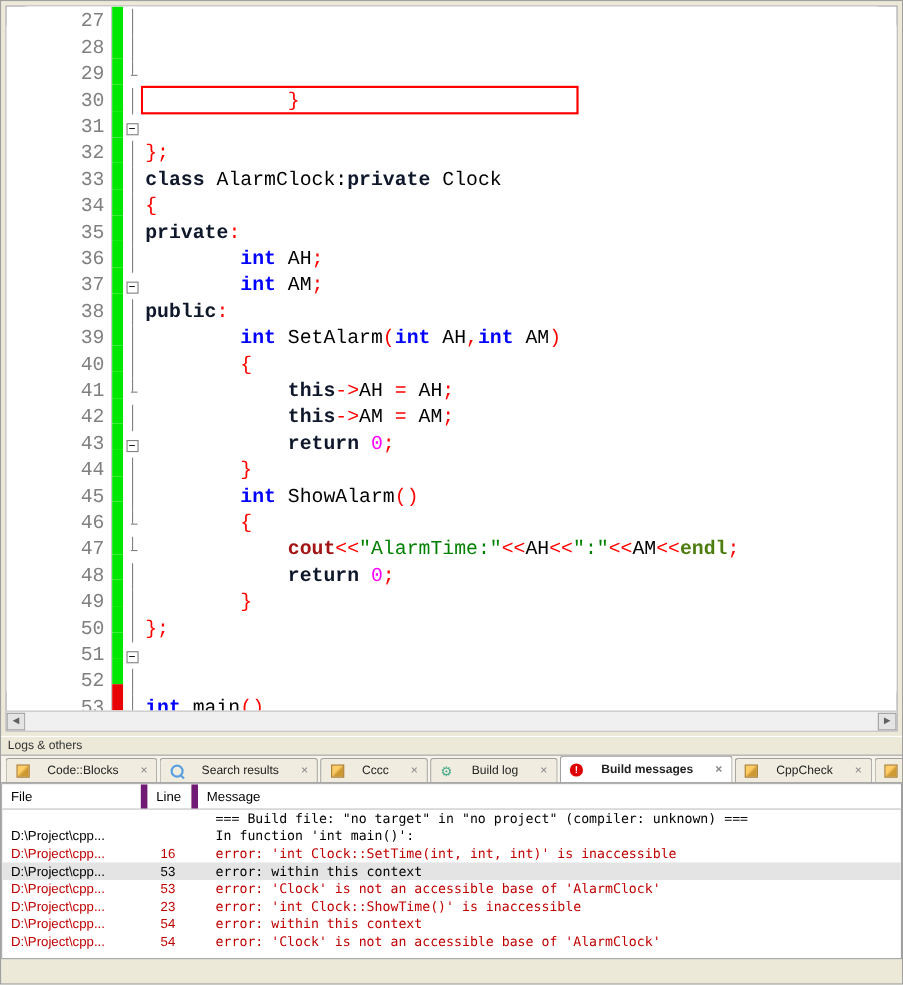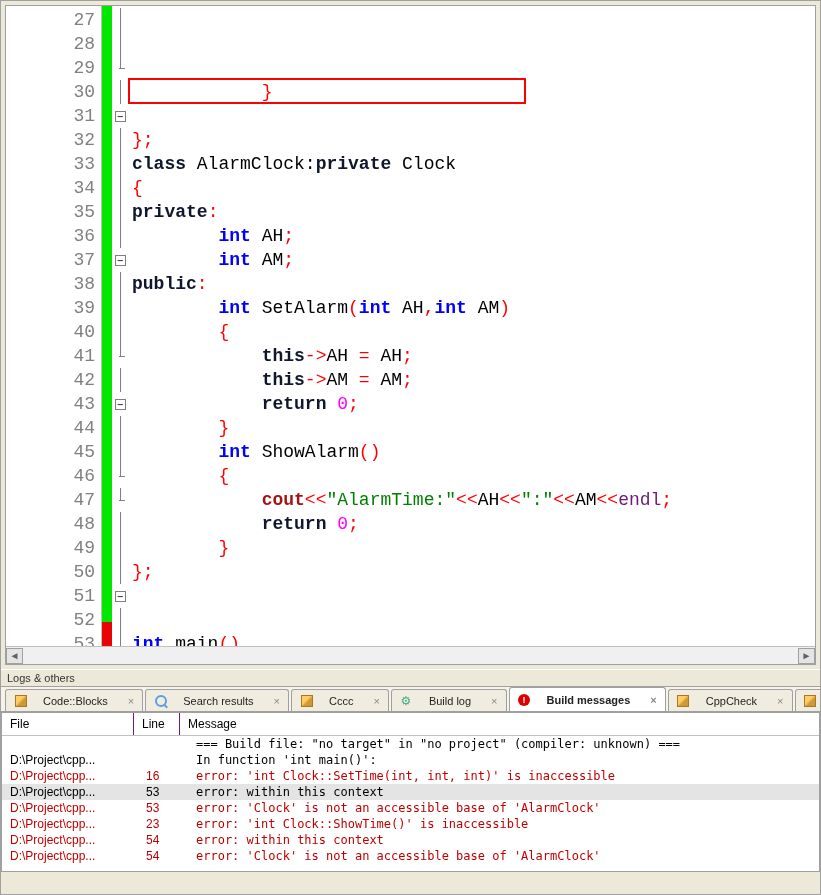--- a/index.html
+++ b/index.html
@@ -14,34 +14,34 @@
   .fold-col { width: 16px; background: #fff; padding-top: 2px; line-height: 24px; font-family: monospace; font-size: 12px; color: #808080; text-align: center; }
   .fold-col .box { display: inline-block; width: 11px; height: 11px; border: 1px solid #808080; line-height: 9px; font-size: 10px; color: #000; margin-top: 6px; }
   .code-lines { flex: 1; font-family: Consolas, "Courier New", monospace; font-size: 18px; line-height: 24px; padding: 2px 0 0 4px; white-space: pre; overflow: hidden; position: relative; }
   .kw { color: #0f172a; font-weight: bold; }
   .type { color: #0000ff; font-weight: bold; }
   .num { color: #ff00ff; }
   .str { color: #008000; }
   .punct { color: #ff0000; }
   .op { color: #ff0000; }
   .coutk { color: #a31515; font-weight: bold;}
-  .endk { color: #701a75; }
+  .endk { color: #4d7c0f; font-weight: bold; }
   .redbox { position:absolute; border:2px solid #ff0000; }
   .hscroll { height: 18px; background: #f0f0f0; border-top: 1px solid #c0c0c0; display: flex; align-items:center; }
   .hscroll .arrow { width:17px;height:16px;border:1px solid #a0a0a0;background:#e4e4e4;display:flex;align-items:center;justify-content:center;color:#606060;font-size:10px;}
   .hscroll .track { flex:1;background:#f0f0f0;height:16px;}
   .panel-title { background: #ece9d8; padding: 2px 6px; font-size: 11px; color: #333; border-top:1px solid #fff;}
   .tabs { background: #f5f3ea; display: flex; border-top: 1px solid #a0a0a0; border-bottom: 1px solid #a0a0a0; height: 26px; align-items: flex-end; padding: 0 4px; gap: 0; }
   .tab { display: flex; align-items: center; gap: 16px; padding: 3px 8px; border: 1px solid #a0a0a0; border-bottom: none; background: #f0ede0; font-size: 11px; color: #222; border-top-left-radius: 3px; border-top-right-radius: 3px; margin-right: 2px; height: 22px; cursor:pointer; white-space:nowrap;}
   .tab.active { background: #fff; font-weight: bold; height: 24px; }
   .tab .icon { width: 13px; height: 13px; display: inline-flex; align-items: center; justify-content: center; font-size: 10px; }
   .tab .close { color: #888; font-family: Arial; margin-left: 4px; font-size: 11px;}
   .msg-panel { background: #fff; border: 1px solid #a0a0a0; height: 160px; overflow: hidden; font-family: "Segoe UI", Arial, sans-serif; }
   .msg-head { display: flex; border-bottom: 1px solid #c0c0c0; font-size: 12px; background: #fff; }
-  .msg-head div { padding: 4px 8px; border-right: 1px solid #701a75; }
+  .msg-head div { padding: 4px 8px; border-right: 6px solid #701a75; }
   .msg-body { font-size: 12px; }
   .msg-row { display: flex; padding: 1px 0; }
   .msg-row.sel { background: #e4e4e4; }
   .msg-row .c1 { width: 140px; padding-left: 8px; white-space: nowrap; overflow:hidden;}
   .msg-row .c2 { width: 50px; text-align: left; padding-left:4px;}
   .msg-row .c3 { flex: 1; padding-left: 4px; font-family: Consolas, monospace; font-size: 12px; white-space: nowrap; overflow:hidden;}
   .err { color: #c00000; }
   .pencil { width:12px;height:12px; display:inline-block; background: linear-gradient(135deg,#ffcc66 40%,#cc9933 60%); border:1px solid #aa7722; transform: rotate(0deg);}
   .mag { width:12px;height:12px;border:2px solid #5aa0e0;border-radius:50%;position:relative; display:inline-block;}
   .mag:after{content:"";position:absolute;width:5px;height:2px;background:#5aa0e0;bottom:-2px;right:-3px;transform:rotate(45deg);}

